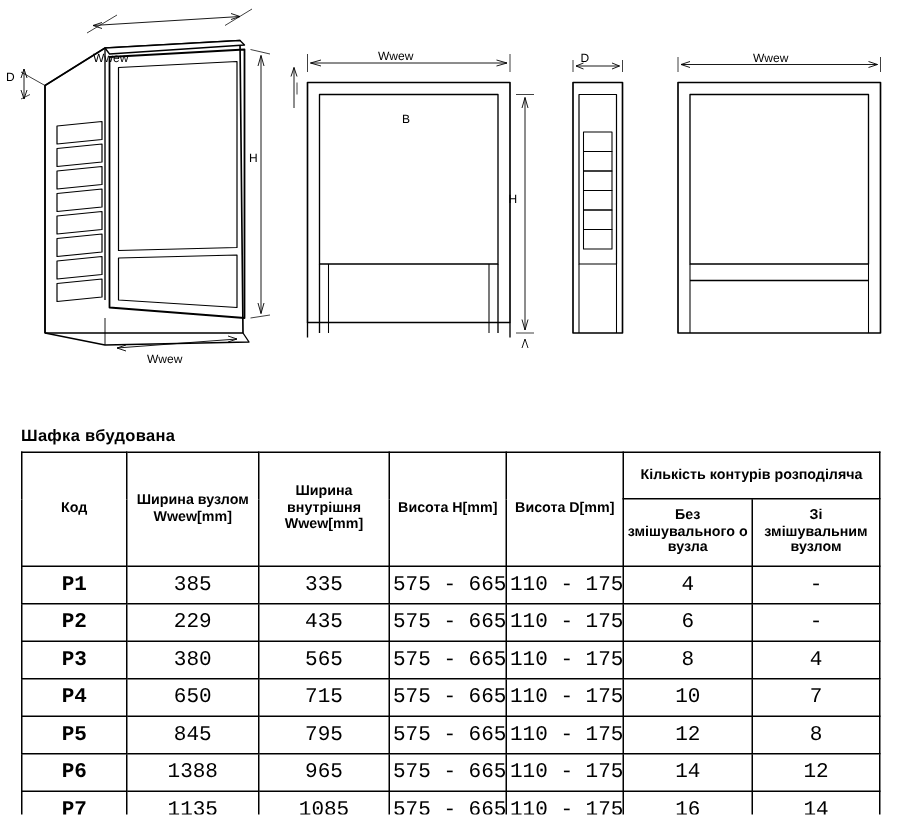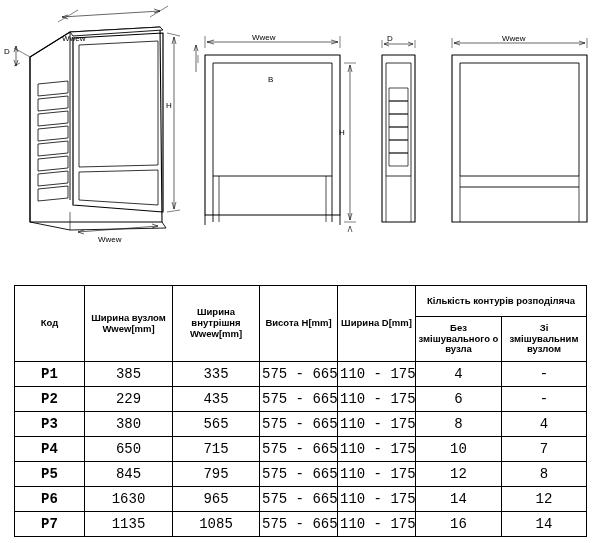--- a/index.html
+++ b/index.html
@@ -201,37 +201,38 @@
       <text x="387" y="41">D</text>
 
       <text x="502" y="41">Wwew</text>
     </g>
   </svg>
   
   
 </div>
 
 <div id="table-area">
+  <div class="table-caption">Шафка вбудована</div>
   <table class="spec">
     <colgroup>
       <col style="width:70px">
       <col style="width:88px">
       <col style="width:87px">
       <col style="width:78px">
       <col style="width:78px">
       <col style="width:86px">
       <col style="width:85px">
     </colgroup>
     <thead>
       <tr>
         <th rowspan="2">Код</th>
         <th rowspan="2">Ширина вузлом Wwew[mm]</th>
         <th rowspan="2">Ширина внутрішня Wwew[mm]</th>
         <th rowspan="2">Висота H[mm]</th>
-        <th rowspan="2">Ширина D[mm]</th>
+        <th rowspan="2">Висота D[mm]</th>
         <th colspan="2" class="colgroup-head">Кількість контурів розподіляча</th>
       </tr>
       <tr>
         <th class="th-tall">Без змішувального о вузла</th>
         <th class="th-tall">Зі змішувальним вузлом</th>
       </tr>
     </thead>
     <tbody>
       <tr>
         <td class="code">Р1</td>
@@ -273,21 +274,21 @@
         <td class="code">Р5</td>
         <td>845</td>
         <td>795</td>
         <td class="nowrap">575 - 665</td>
         <td class="nowrap">110 - 175</td>
         <td>12</td>
         <td>8</td>
       </tr>
       <tr>
         <td class="code">Р6</td>
-        <td>1630</td>
+        <td>1388</td>
         <td>965</td>
         <td class="nowrap">575 - 665</td>
         <td class="nowrap">110 - 175</td>
         <td>14</td>
         <td>12</td>
       </tr>
       <tr>
         <td class="code">Р7</td>
         <td>1135</td>
         <td>1085</td>

